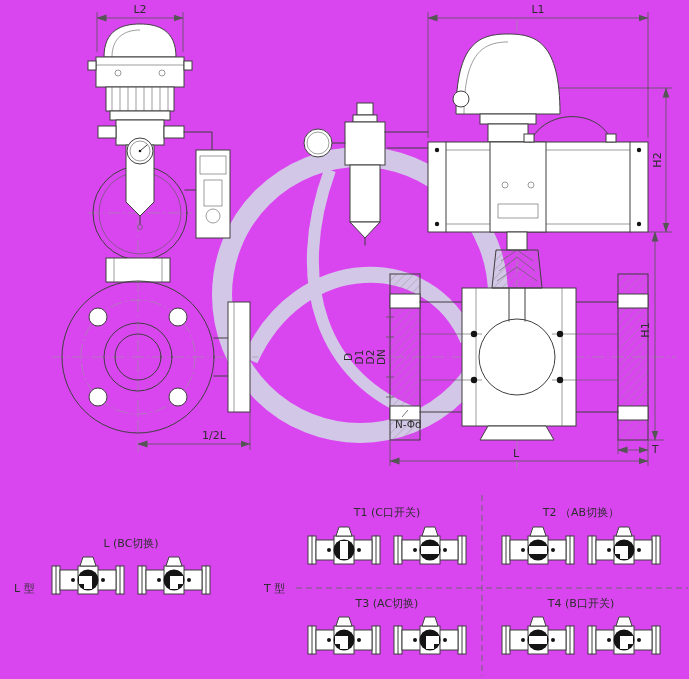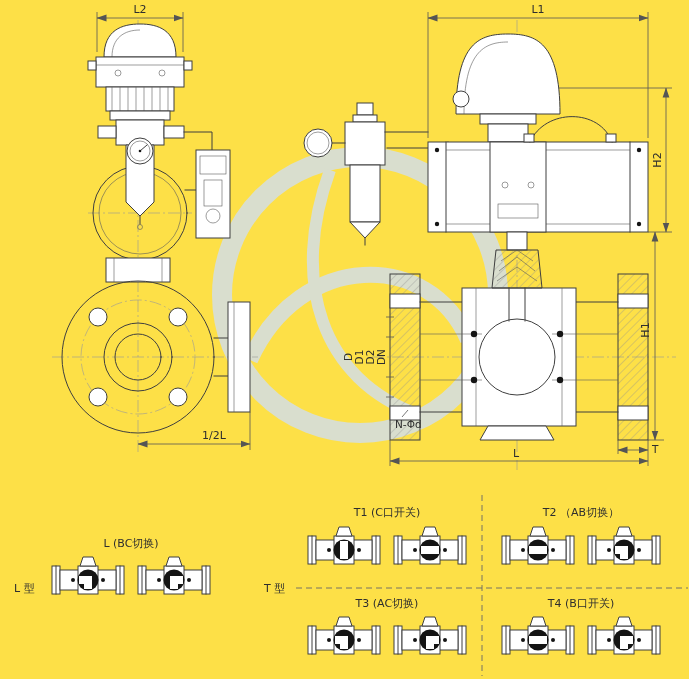--- a/index.html
+++ b/index.html
@@ -1,16 +1,16 @@
 <!DOCTYPE html>
 <html><head>
 <meta charset="utf-8">
 <style>
   html,body{margin:0;padding:0;background:#fff;}
-  .wrap{width:689px;height:679px;position:relative;background:#fde047;overflow:hidden;}
+  .wrap{width:689px;height:679px;position:relative;background:#d946ef;overflow:hidden;}
   svg{display:block;}
   .ln{stroke:#3f3f3f;stroke-width:1;fill:none;stroke-linecap:square;}
   .lnw{stroke:#3f3f3f;stroke-width:1;fill:#ffffff;}
   .lt{stroke:#5a5a5a;stroke-width:0.6;fill:none;}
   .dim{stroke:#555555;stroke-width:0.8;fill:none;}
   .cl{stroke:#999999;stroke-width:0.6;fill:none;stroke-dasharray:12 3 2 3;}
   .dash{stroke:#666666;stroke-width:0.9;fill:none;stroke-dasharray:6 4;}
   .hatchfill{fill:url(#hatch);stroke:#3f3f3f;stroke-width:1;}
   .t{font-family:"DejaVu Sans",sans-serif;font-size:11px;fill:#2e2e2e;}
   .ts{font-family:"DejaVu Sans",sans-serif;font-size:10.5px;fill:#2e2e2e;}

